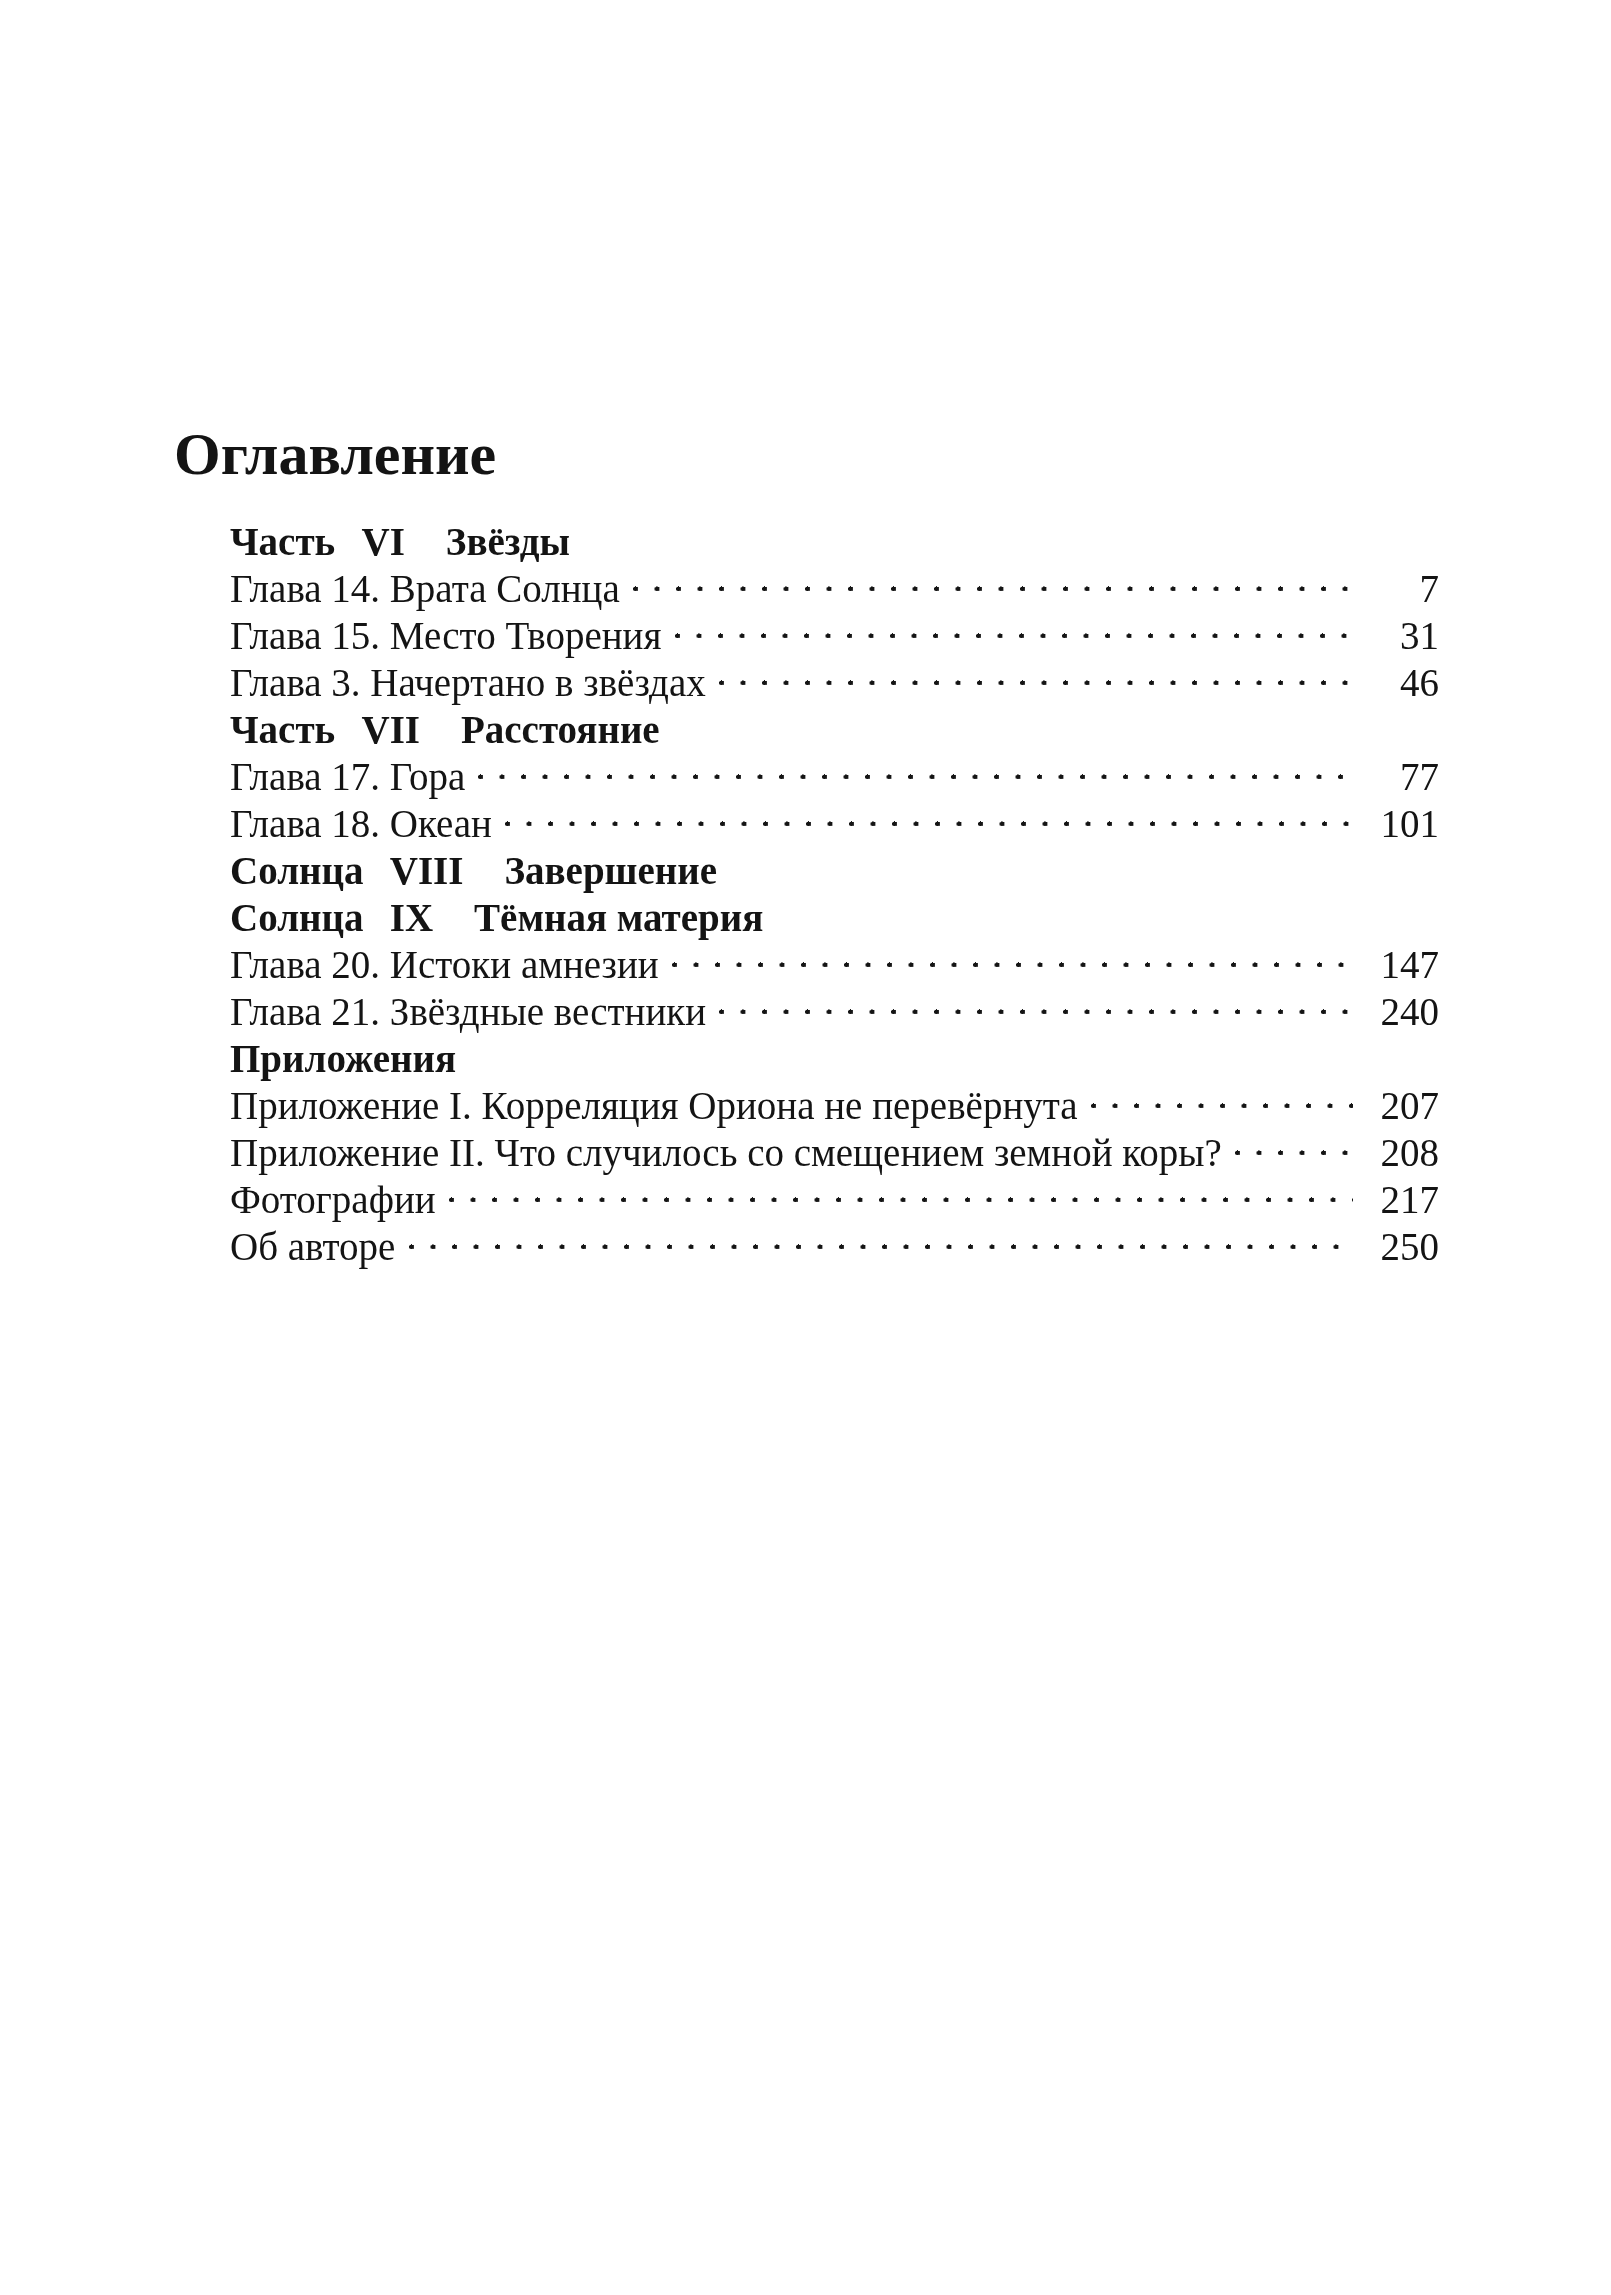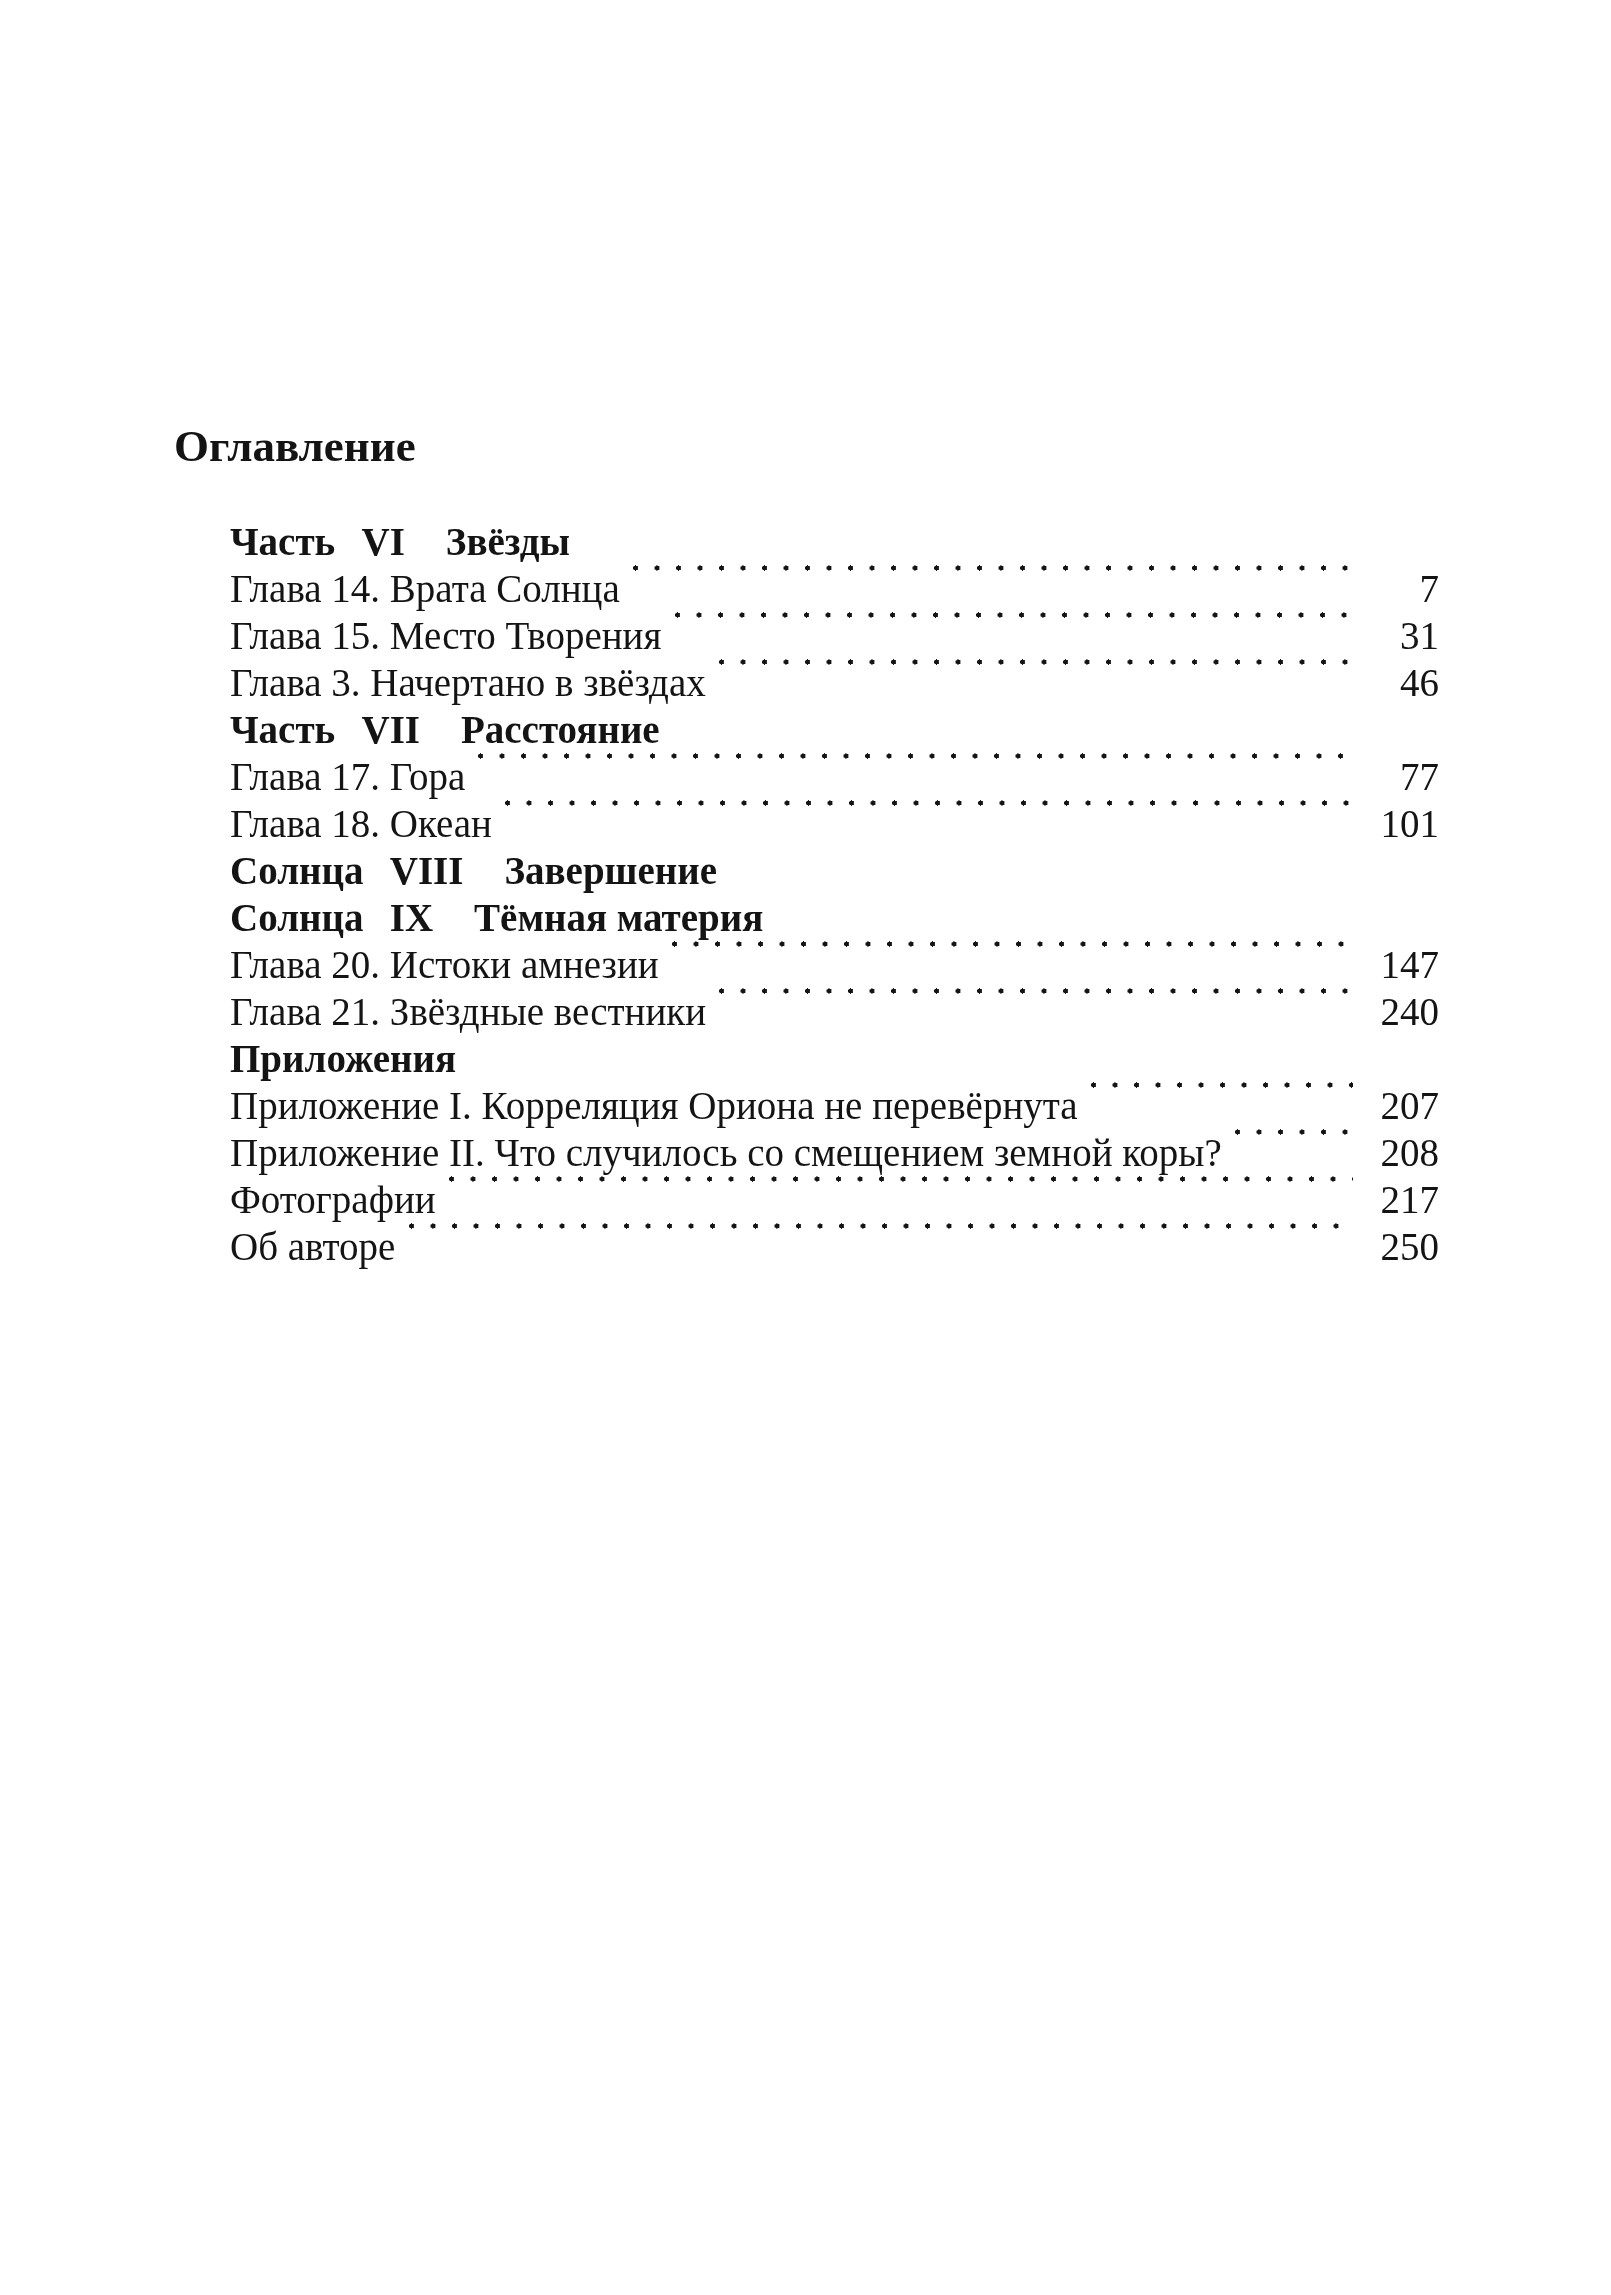--- a/index.html
+++ b/index.html
@@ -14,34 +14,34 @@
     background: #ffffff;
     overflow: hidden;
     font-family: "Liberation Serif", serif;
     color: #141414;
   }
   .title {
     position: absolute;
     left: 174px;
     top: 424px;
     margin: 0;
-    font-size: 45px;
+    font-size: 60px;
     line-height: 1;
     font-weight: 700;
     white-space: nowrap;
   }
   .toc {
     position: absolute;
     left: 230px;
     top: 518px;
     width: 1209px;
   }
   .row {
     display: flex;
-    align-items: flex-start;
+    align-items: center;
     height: 47px;
     font-size: 39px;
     line-height: 47px;
     white-space: nowrap;
   }
   .row.part {
     font-weight: 700;
     column-gap: 41px;
   }
   .part-label {

